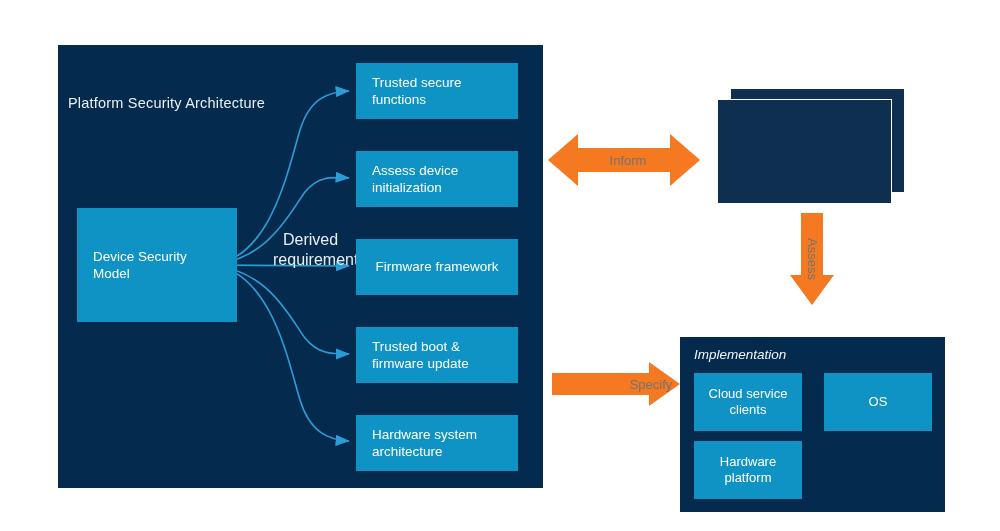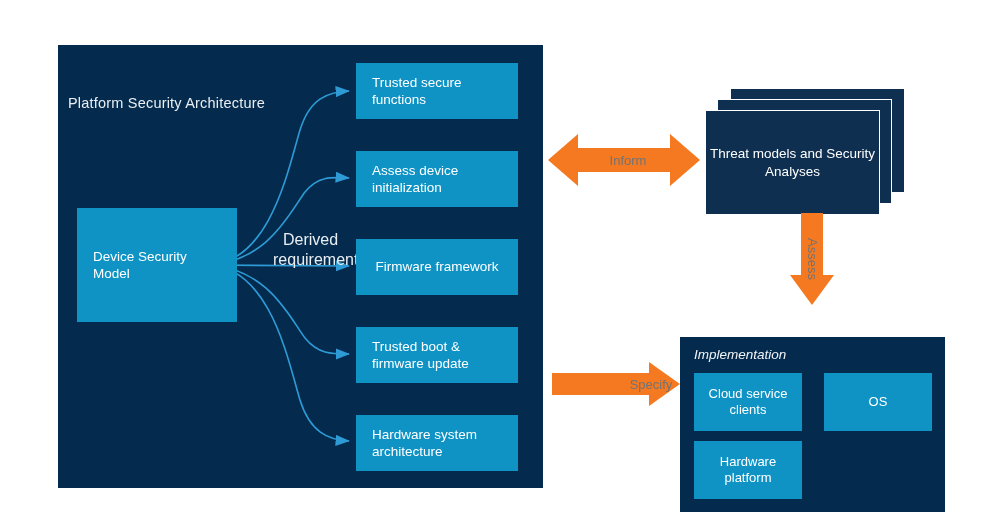--- a/index.html
+++ b/index.html
@@ -153,23 +153,20 @@
   <div class="orange-arrow inform-arrow">
     <svg width="152" height="56" viewBox="0 0 152 56" xmlns="http://www.w3.org/2000/svg">
       <polygon points="0,28 30,2 30,16 122,16 122,2 152,28 122,54 122,40 30,40 30,54" fill="#F47921"></polygon>
     </svg>
     <span class="oa-label">Inform</span>
   </div>
 
   <div class="stack-wrap">
     <div class="stack-card sc-back"></div>
     <div class="stack-card sc-mid"></div>
-    <div class="stack-card sc-front">
-      <span>Threat models and Security Analyses</span>
-    </div>
   </div>
 
   <div class="orange-arrow assess-arrow">
     <svg width="44" height="92" viewBox="0 0 44 92" xmlns="http://www.w3.org/2000/svg">
       <polygon points="11,0 33,0 33,62 44,62 22,92 0,62 11,62" fill="#F47921"></polygon>
     </svg>
     <span class="oa-label">Assess</span>
   </div>
 
   <div class="orange-arrow specify-arrow">

